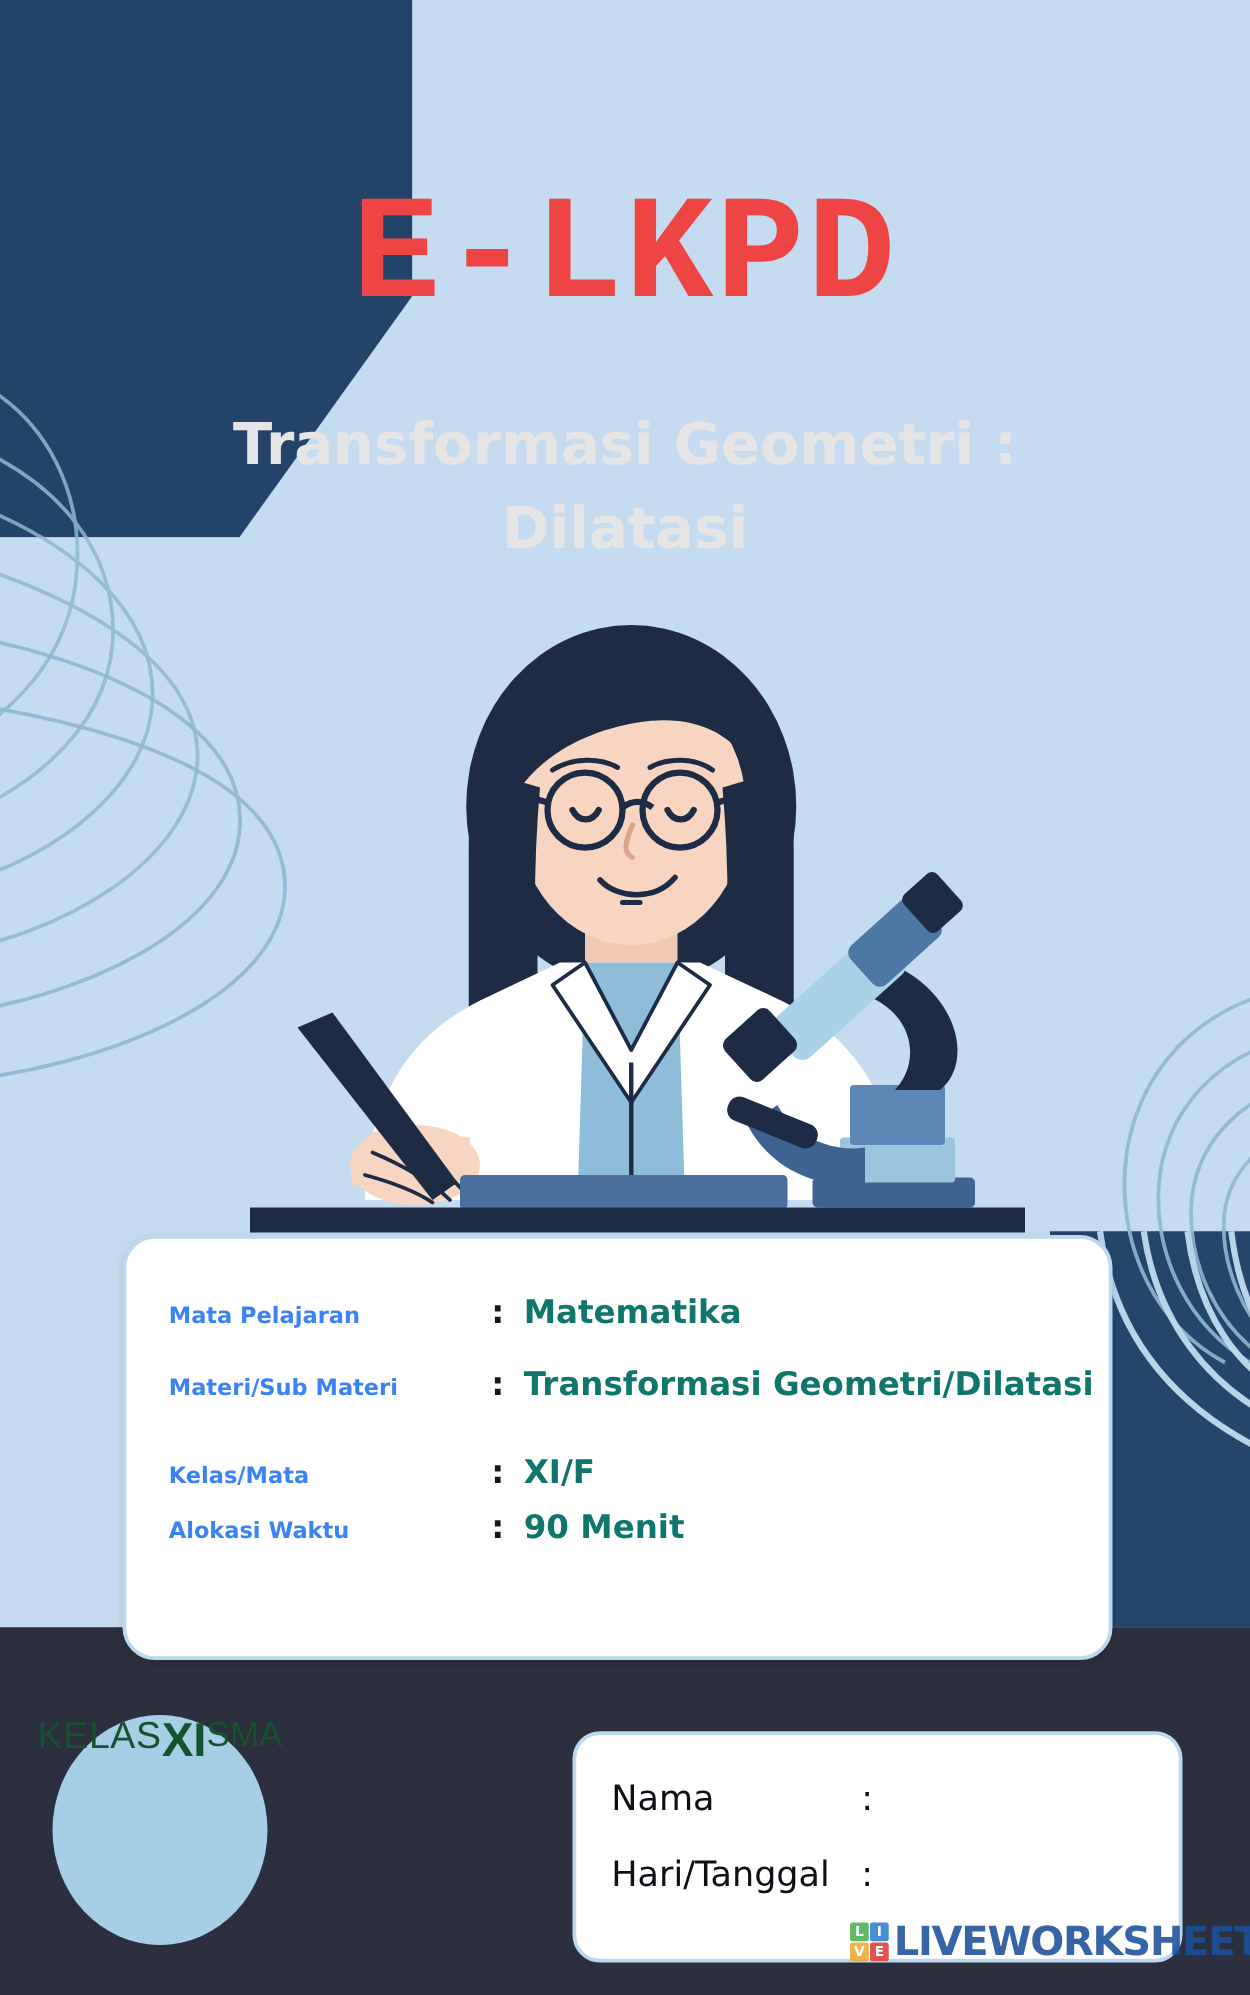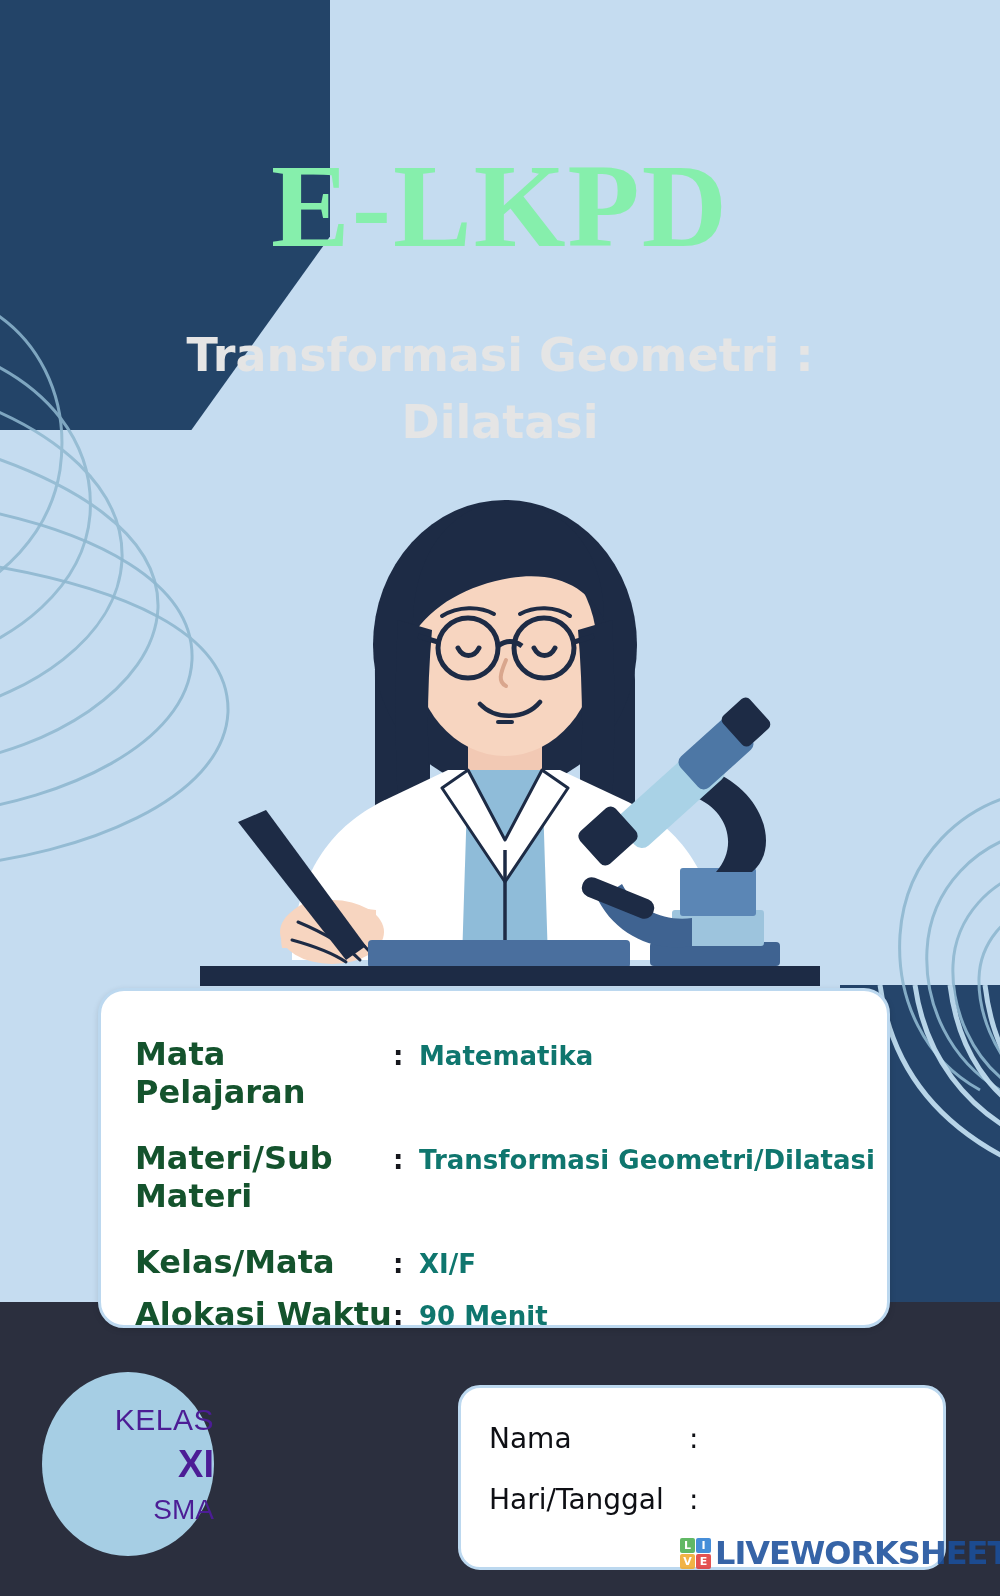--- a/index.html
+++ b/index.html
@@ -38,22 +38,22 @@
   }
 
   
   .contours{ position:absolute; left:0; top:0; width:1000px; height:1596px; pointer-events:none;}
 
   
   .title{
     position:absolute; left:0; top:148px; width:1000px;
     text-align:center;
     font-size:118px; font-weight:bold; letter-spacing:2px;
-    color:#86efac; line-height:1;
-    font-family:Liberation Serif, serif;
+    color:#ef4444; line-height:1;
+    font-family:Liberation Mono, monospace;
   }
   .subtitle{
     position:absolute; left:60px; top:322px; width:880px;
     text-align:center;
     font-size:46px; font-weight:bold;
     color:#e5e5e5; line-height:1.45;
     font-family:"DejaVu Sans", sans-serif;
   }
 
   
@@ -64,46 +64,46 @@
     position:absolute; left:98px; top:988px; width:792px; height:340px;
     background:#ffffff;
     border-radius:26px;
     border:3px solid #bcd8ef;
     box-shadow:0 2px 6px rgba(0,0,0,.12);
     padding:44px 34px 0 34px;
   }
   .info-row{ display:flex; align-items:baseline; }
   .info-row + .info-row{ margin-top:10px; }
   .r1{ margin-bottom:28px; }
-  .r2{ margin-bottom:28px; }
+  .r2{ margin-bottom:40px; }
   .r3{ margin-bottom:14px; }
   .info-label{
     width:258px; flex:0 0 258px;
-    font-size:32px; font-weight:bold; color:#14532d;
+    font-size:18px; font-weight:bold; color:#3b82f6;
     font-family:"DejaVu Sans", sans-serif;
   }
   .info-colon{
     width:26px; flex:0 0 26px;
     font-size:26px; font-weight:bold; color:#15161c;
     font-family:"DejaVu Sans", sans-serif;
   }
   .info-value{
     font-size:26px; font-weight:bold; color:#0f766e;
     font-family:"DejaVu Sans", sans-serif;
     white-space:nowrap;
   }
 
   
   .kelas-badge{
     position:absolute; left:42px; top:1372px; width:172px; height:184px;
     border-radius:50%;
     background:#a6cee4;
-    display:flex; flex-direction:column;
-    align-items:flex-end; justify-content:center;
-    color:#4c1d95;
+    display:flex; flex-direction:row;
+    align-items:flex-start; justify-content:center;
+    color:#14532d;
   }
   .kelas-top{ font-size:30px; letter-spacing:.5px; margin-bottom:6px; }
   .kelas-mid{ font-size:38px; font-weight:bold; margin-bottom:8px; }
   .kelas-bot{ font-size:28px; }
 
   
   .student-card{
     position:absolute; left:458px; top:1385px; width:488px; height:185px;
     background:#ffffff;
     border-radius:22px;

